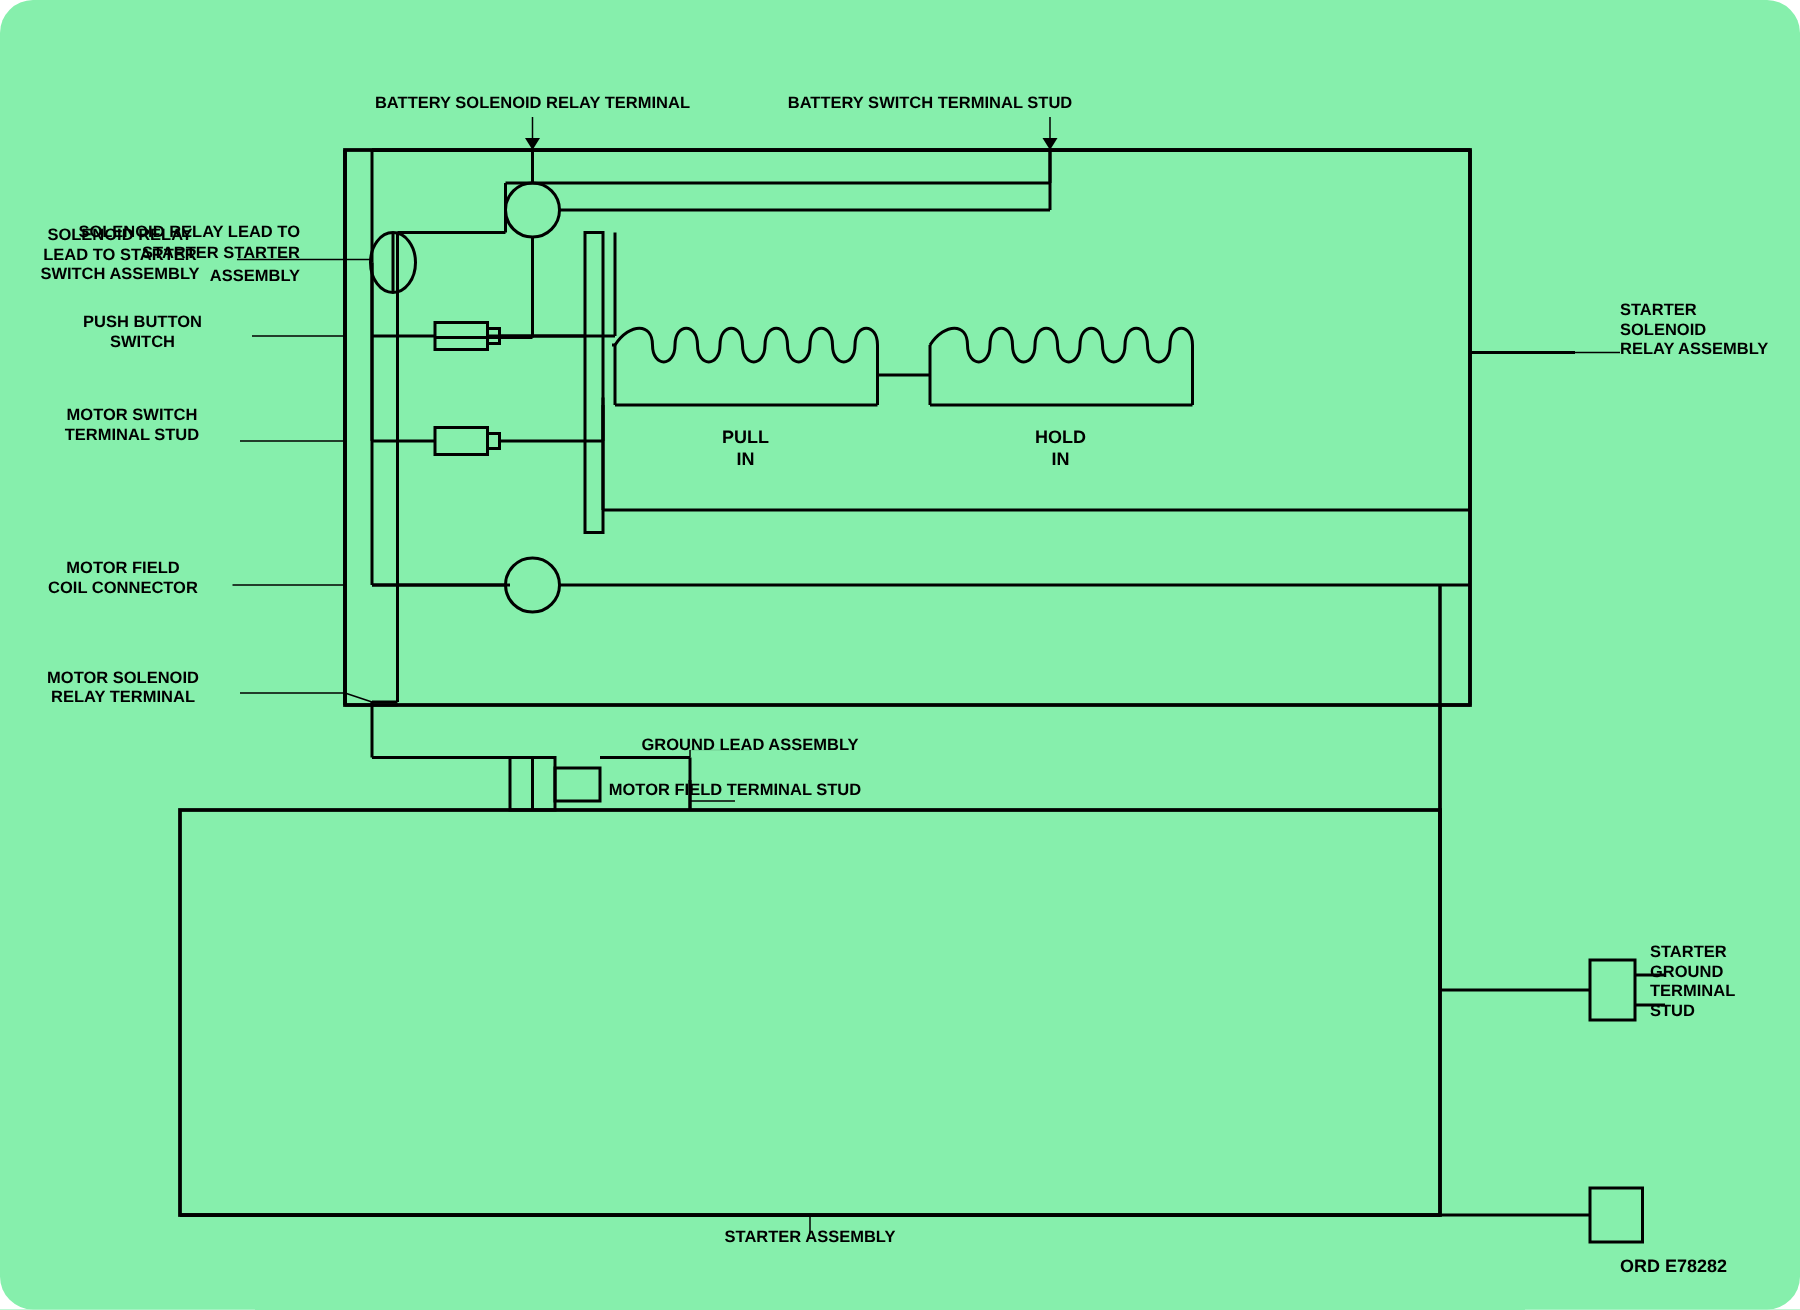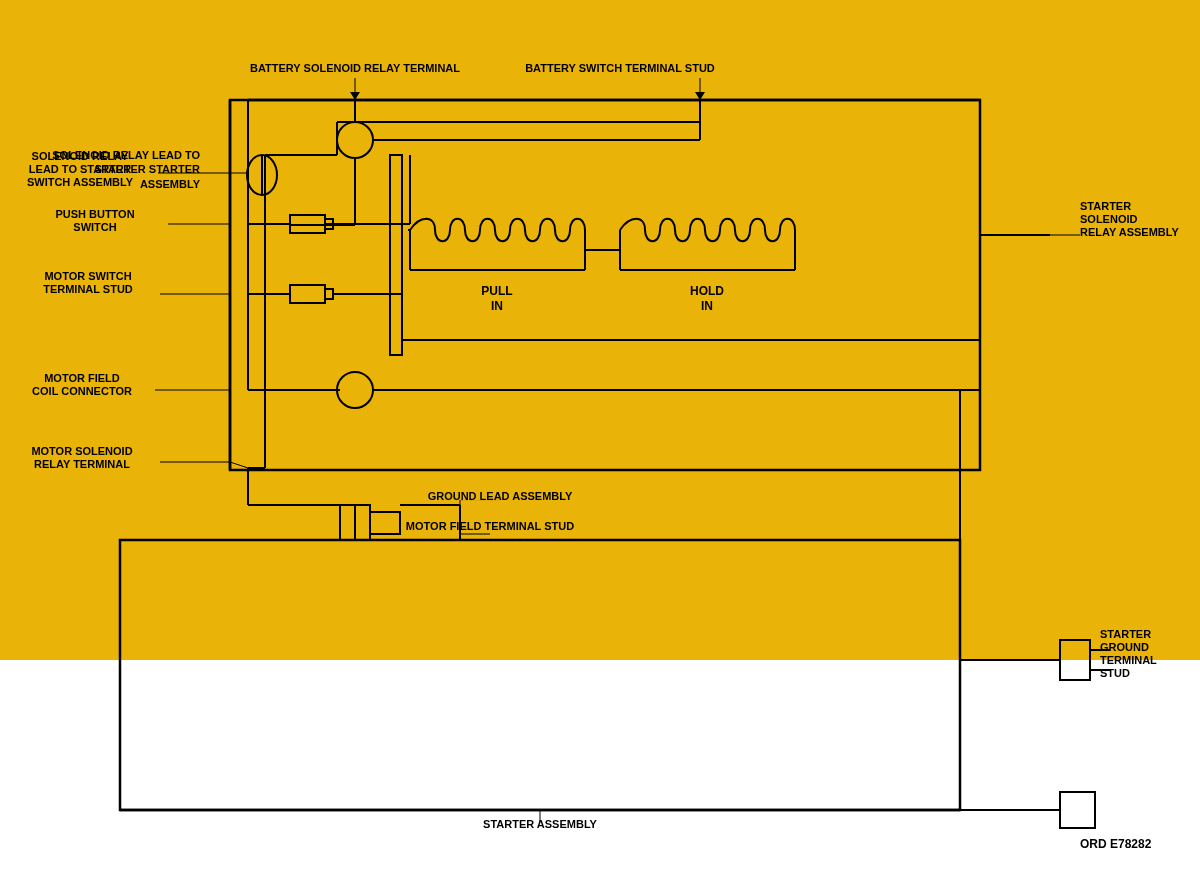--- a/index.html
+++ b/index.html
@@ -6,23 +6,24 @@
     body {
       width: 1200px;
       height: 873px;
       background: #ffffff;
       font-family: Arial, sans-serif;
       overflow: hidden;
       position: relative;
     }
     .diagram-container {
       width: 1200px;
-      height: 660px;
+      height: 873px;
       position: relative;
-      background: #eab308;
+      background: #86efac;
+      border-radius: 22px;
     }
     svg {
       position: absolute;
       top: 0;
       left: 0;
       width: 1200px;
       height: 873px;
     }
     .label {
       position: absolute;

